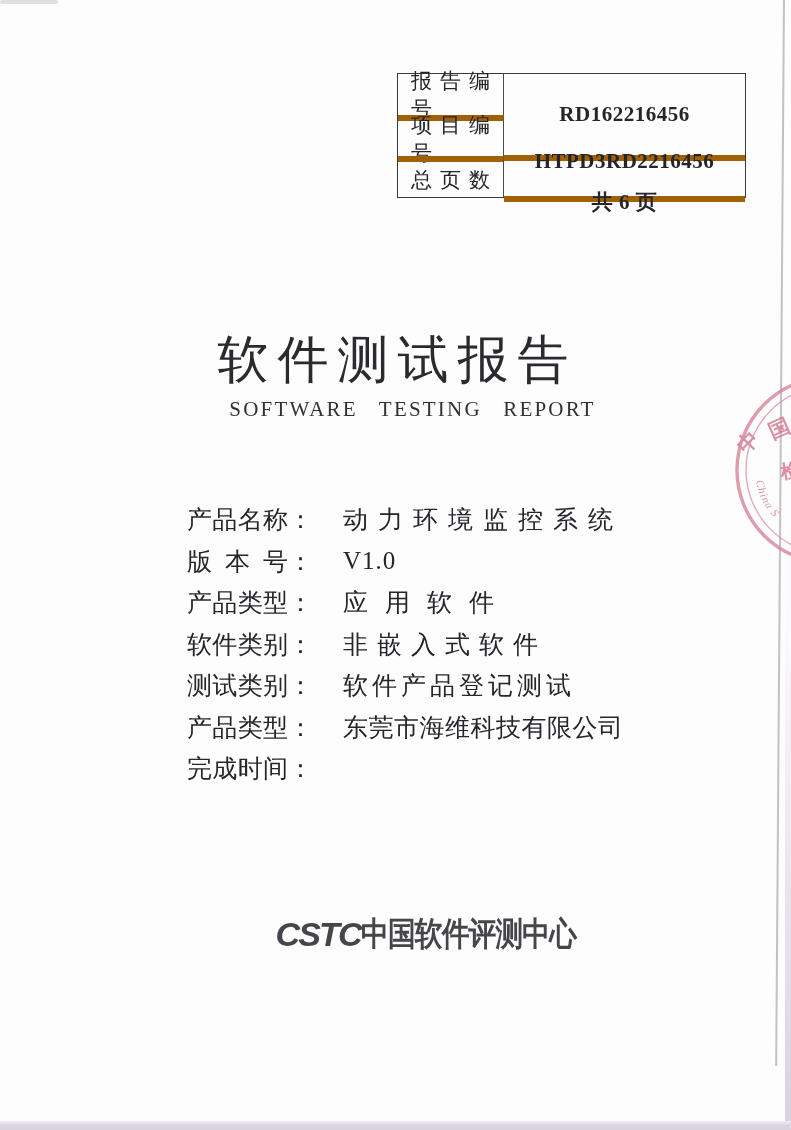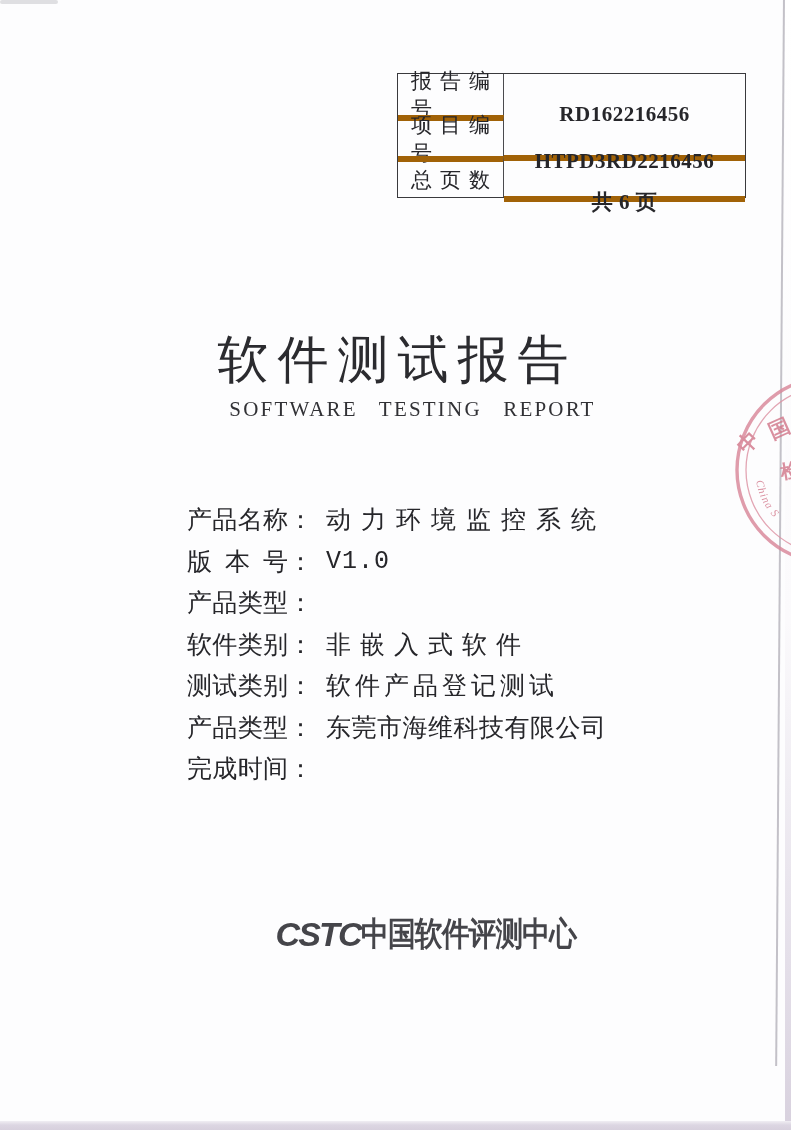--- a/index.html
+++ b/index.html
@@ -100,21 +100,21 @@
     display: flex; align-items: center;
     height: 41.5px;
     font-size: 25px;
     white-space: nowrap;
   }
   .field-row .flabel {
     display: inline-block; width: 101px;
     text-align: justify; text-align-last: justify;
   }
   .field-row .fcolon { margin: 0 2px 0 0; }
-  .field-row .fvalue { margin-left: 11px; font-family: Liberation Mono, monospace; }
+  .field-row .fvalue { margin-left: 28px; }
   .field-row:nth-child(1) .fvalue { letter-spacing: 10px; }
   .field-row:nth-child(2) .fvalue { letter-spacing: 1px; }
   .field-row:nth-child(3) .fvalue { letter-spacing: 17px; }
   .field-row:nth-child(4) .fvalue { letter-spacing: 9px; }
   .field-row:nth-child(5) .fvalue { letter-spacing: 4px; }
   .field-row:nth-child(6) .fvalue { letter-spacing: 0.5px; }
   .field-row:nth-child(7) .fvalue { letter-spacing: 0.5px; }
 
   
   .stamp {
@@ -213,20 +213,21 @@
         <span class="fvalue">动力环境监控系统</span>
     </div>
     <div class="field-row">
       <span class="flabel">版本号</span>
         <span class="fcolon">：</span>
         <span class="fvalue">V1.0</span>
     </div>
     <div class="field-row">
       <span class="flabel">产品类型</span>
         <span class="fcolon">：</span>
+        <span class="fvalue">应用软件</span>
     </div>
     <div class="field-row">
       <span class="flabel">软件类别</span>
         <span class="fcolon">：</span>
         <span class="fvalue">非嵌入式软件</span>
     </div>
     <div class="field-row">
       <span class="flabel">测试类别</span>
         <span class="fcolon">：</span>
         <span class="fvalue">软件产品登记测试</span>

